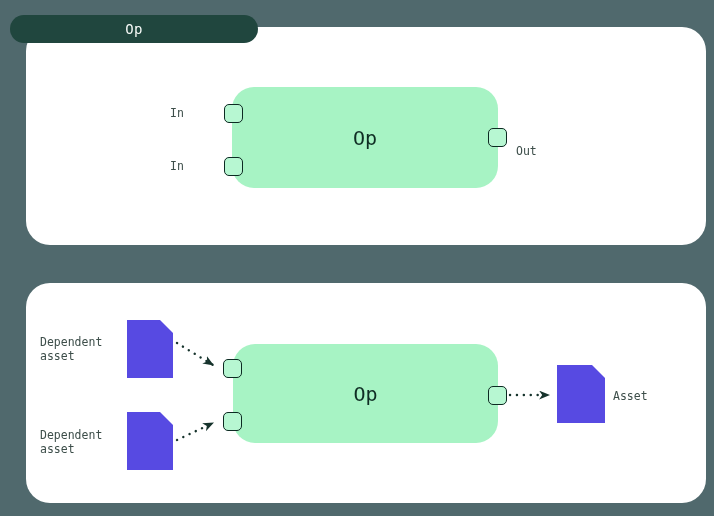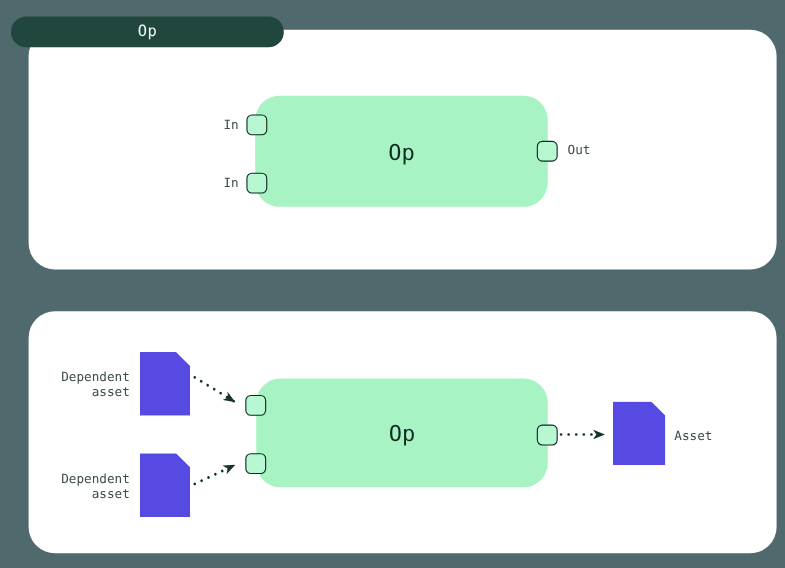--- a/index.html
+++ b/index.html
@@ -44,21 +44,21 @@
     box-sizing: border-box;
     z-index: 4;
   }
   .lbl {
     color: #3d4e4a;
     font-size: 11.5px;
     line-height: 14px;
     white-space: pre-line;
     z-index: 4;
   }
-  .lbl.right { text-align: right; }
+  .lbl.right { text-align: left; }
   .doc {
     background: #574ae2;
     clip-path: polygon(0 0, calc(100% - 13px) 0, 100% 13px, 100% 100%, 0 100%);
     z-index: 2;
   }
   svg.arrows { left: 0; top: 0; z-index: 5; pointer-events: none; }
   .dotted {
     stroke: #16332c;
     stroke-width: 2.4;
     stroke-dasharray: 0.1, 6.8;
@@ -81,21 +81,21 @@
     <span>Op</span>
   </div>
 
   <div class="abs lbl right" style="left:170px;top:106px;width:47px;">In</div>
   <div class="abs port" style="left:224px;top:104px;"></div>
 
   <div class="abs lbl right" style="left:170px;top:159px;width:47px;">In</div>
   <div class="abs port" style="left:224px;top:157px;"></div>
 
   <div class="abs port" style="left:488px;top:128px;"></div>
-  <div class="abs lbl" style="left:516px;top:129px;">Out</div>
+  <div class="abs lbl" style="left:516px;top:144px;">Out</div>
 
 
   <div class="abs panel" style="top:283px;height:220px;"></div>
 
   <div class="abs lbl right" style="left:40px;top:335px;width:78px;">Dependent
 asset</div>
   <div class="abs doc" style="left:127px;top:320px;width:46px;height:58px;"></div>
 
   <div class="abs lbl right" style="left:40px;top:428px;width:78px;">Dependent
 asset</div>

